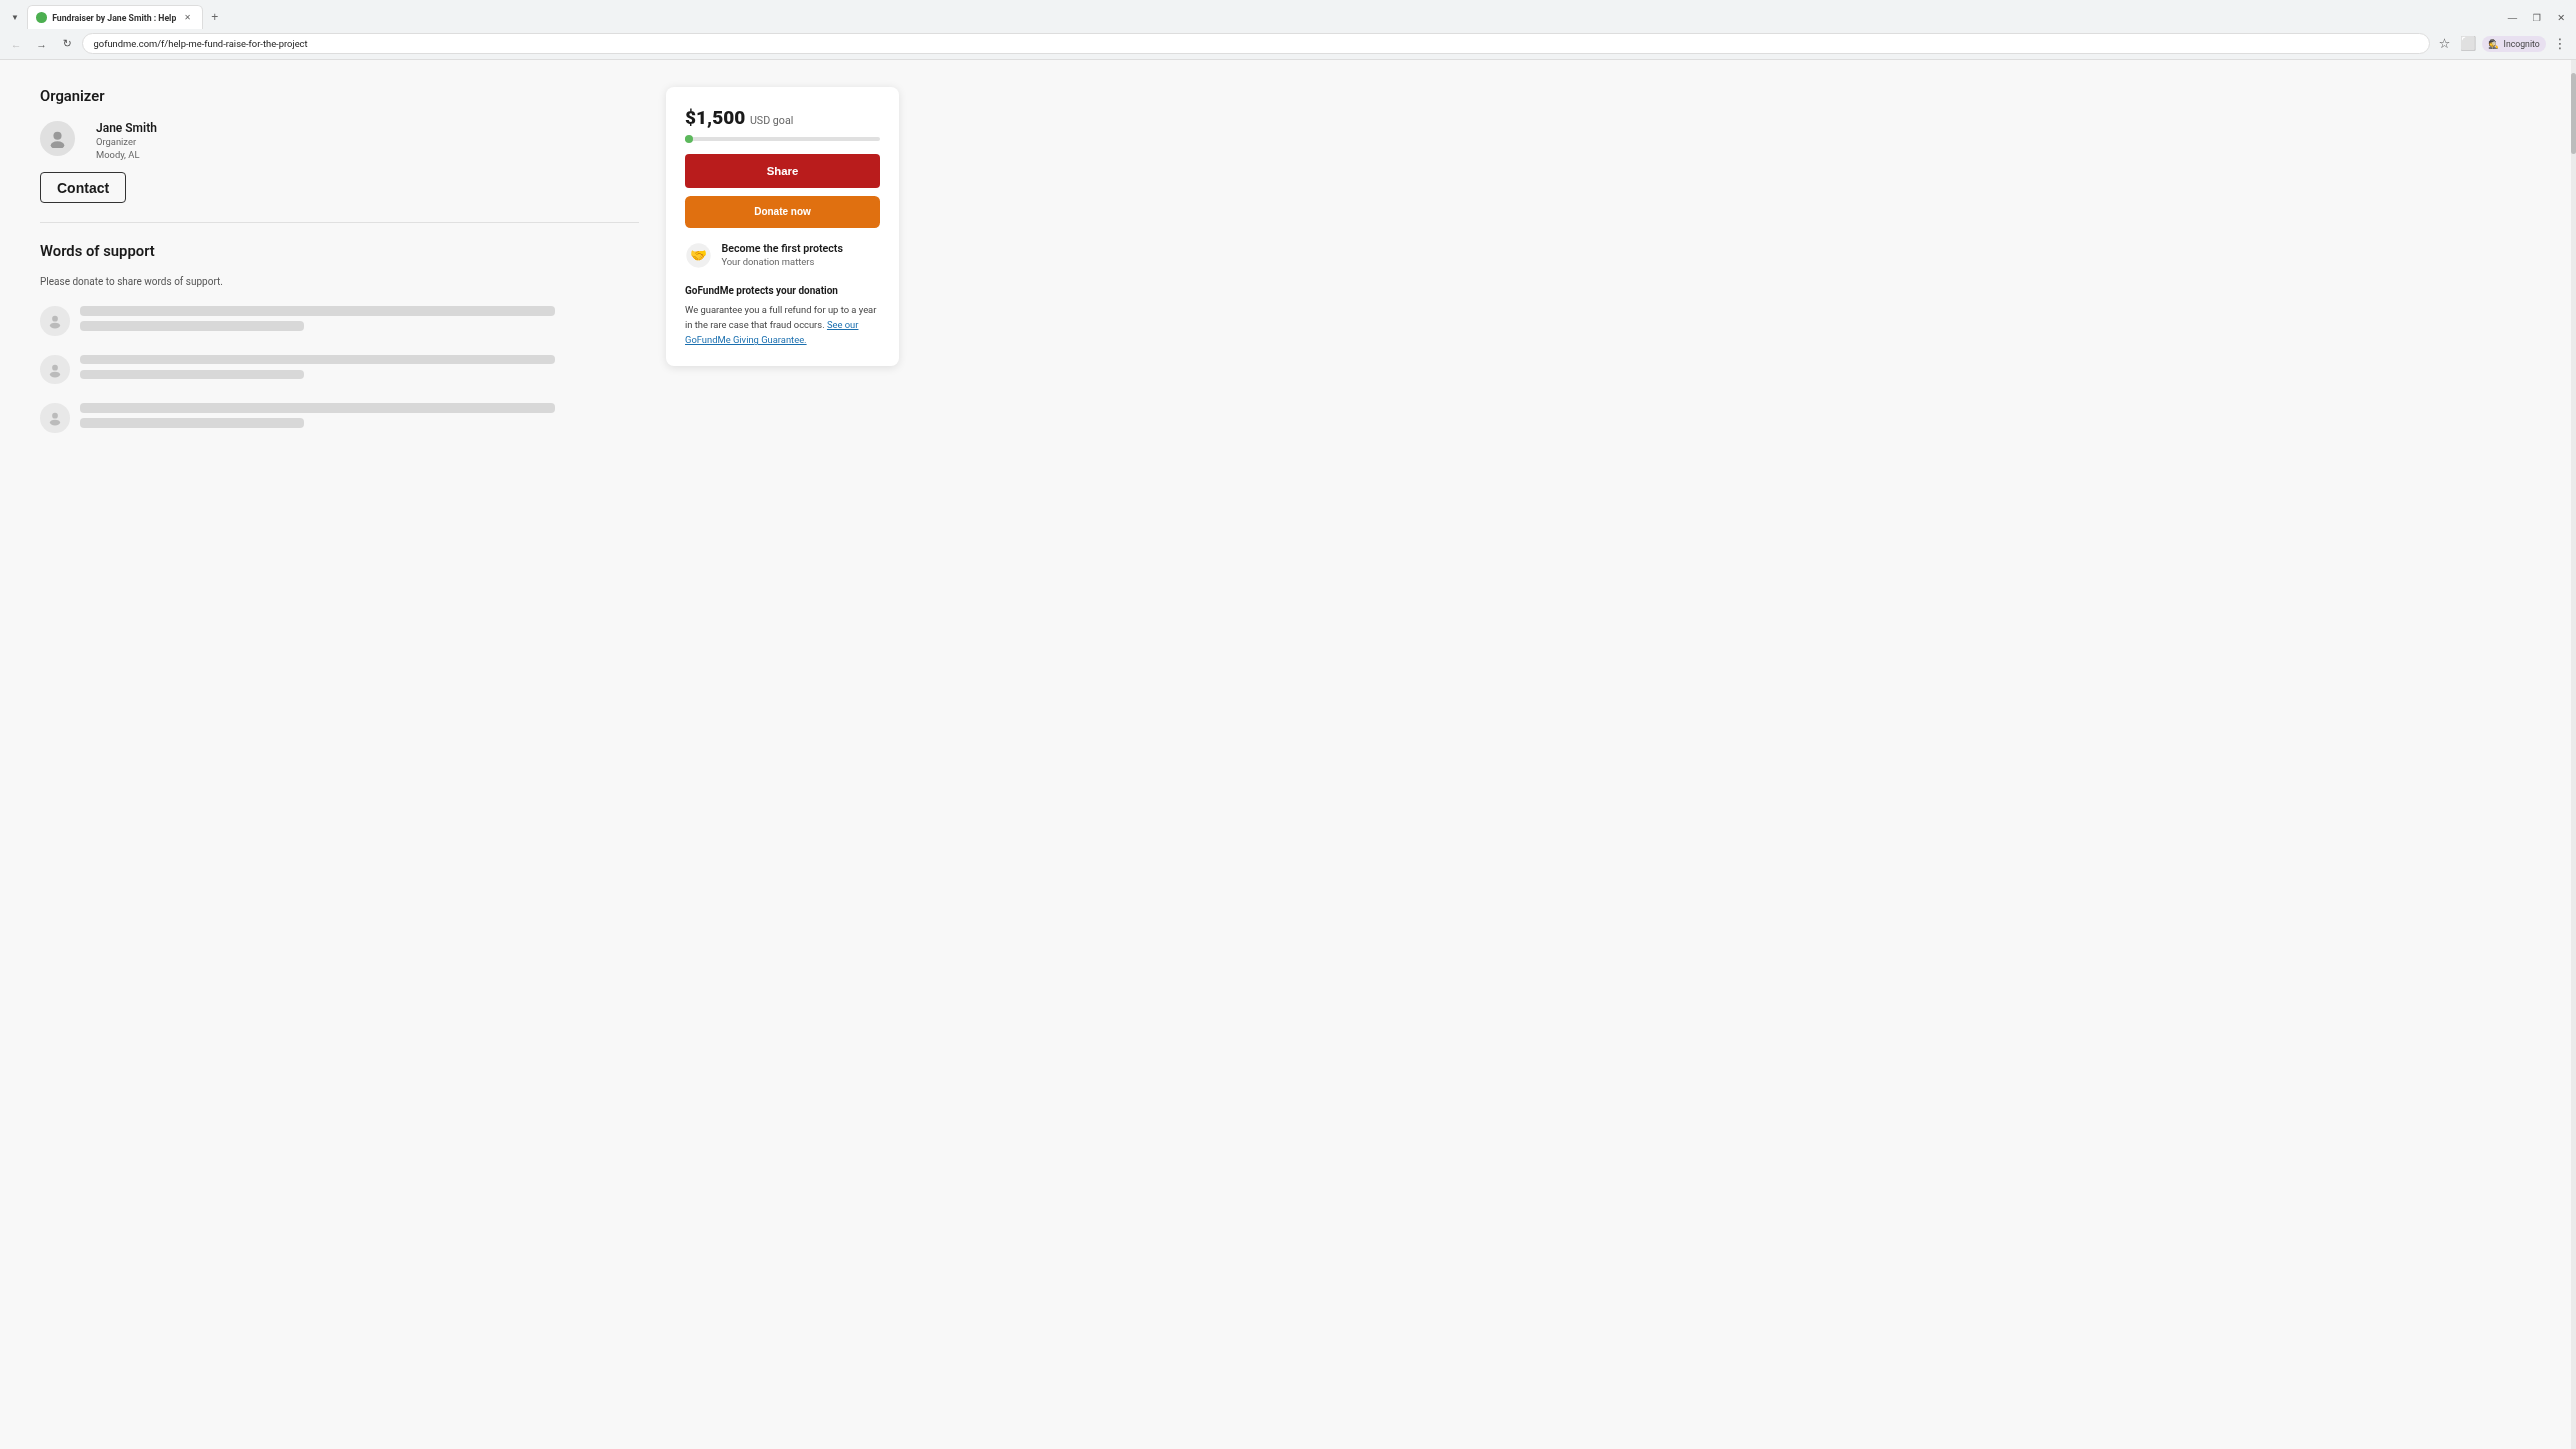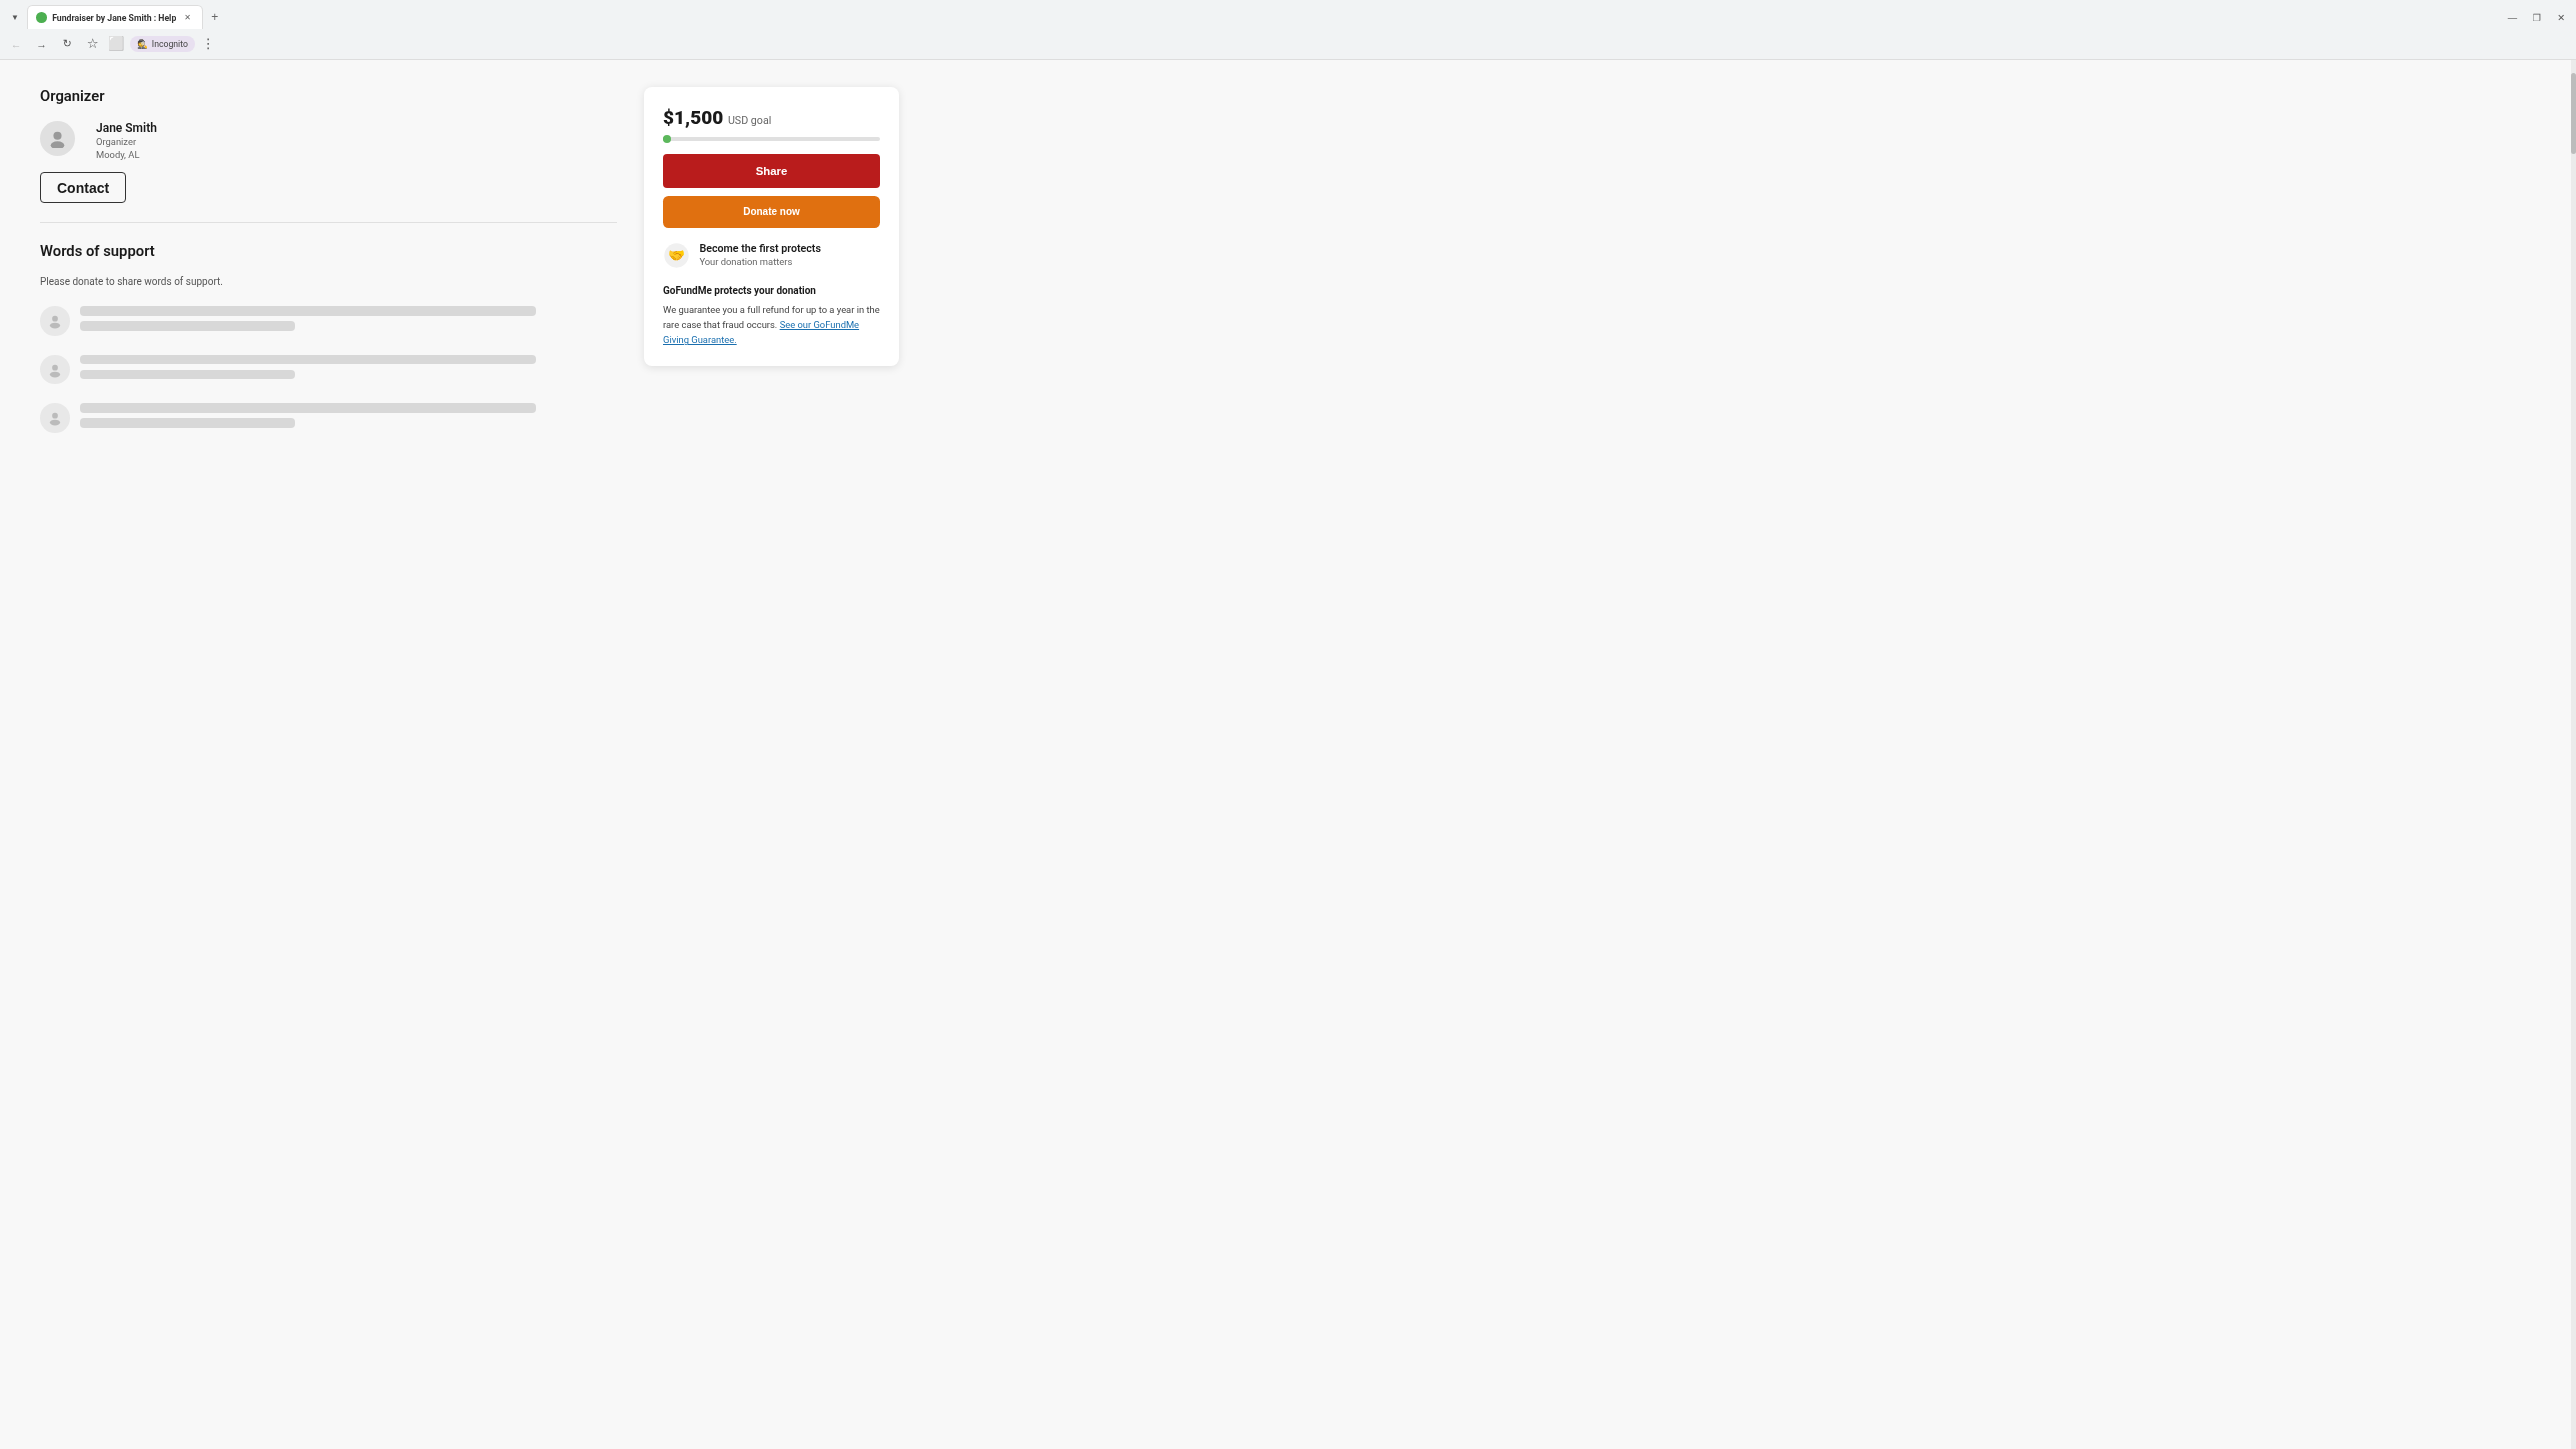--- a/index.html
+++ b/index.html
@@ -201,21 +201,21 @@
       max-width: 939px;
       display: flex;
       gap: 27px;
     }
 
     .main-col {
       flex: 1;
     }
 
     .sidebar-col {
-      width: 255px;
+      width: 233px;
       flex-shrink: 0;
     }
 
     
     .section-title {
       font-size: 14.8px;
       font-weight: 600;
       color: #1a1a1a;
       margin-bottom: 16px;
     }
@@ -477,20 +477,23 @@
       <button class="win-ctrl">—</button>
       <button class="win-ctrl">❐</button>
       <button class="win-ctrl">✕</button>
     </div>
   </div>
 
   <div class="address-bar">
     <button class="nav-btn disabled">←</button>
     <button class="nav-btn">→</button>
     <button class="nav-btn">↻</button>
+    <div class="url-bar">
+      <span class="url-text">gofundme.com/f/help-me-fund-raise-for-the-project</span>
+    </div>
     <div class="browser-actions">
       <button class="browser-action-btn">☆</button>
       <button class="browser-action-btn">⬜</button>
       <div class="incognito-badge">
         <span>🕵</span>
         <span>Incognito</span>
       </div>
       <button class="browser-action-btn">⋮</button>
     </div>
   </div>

